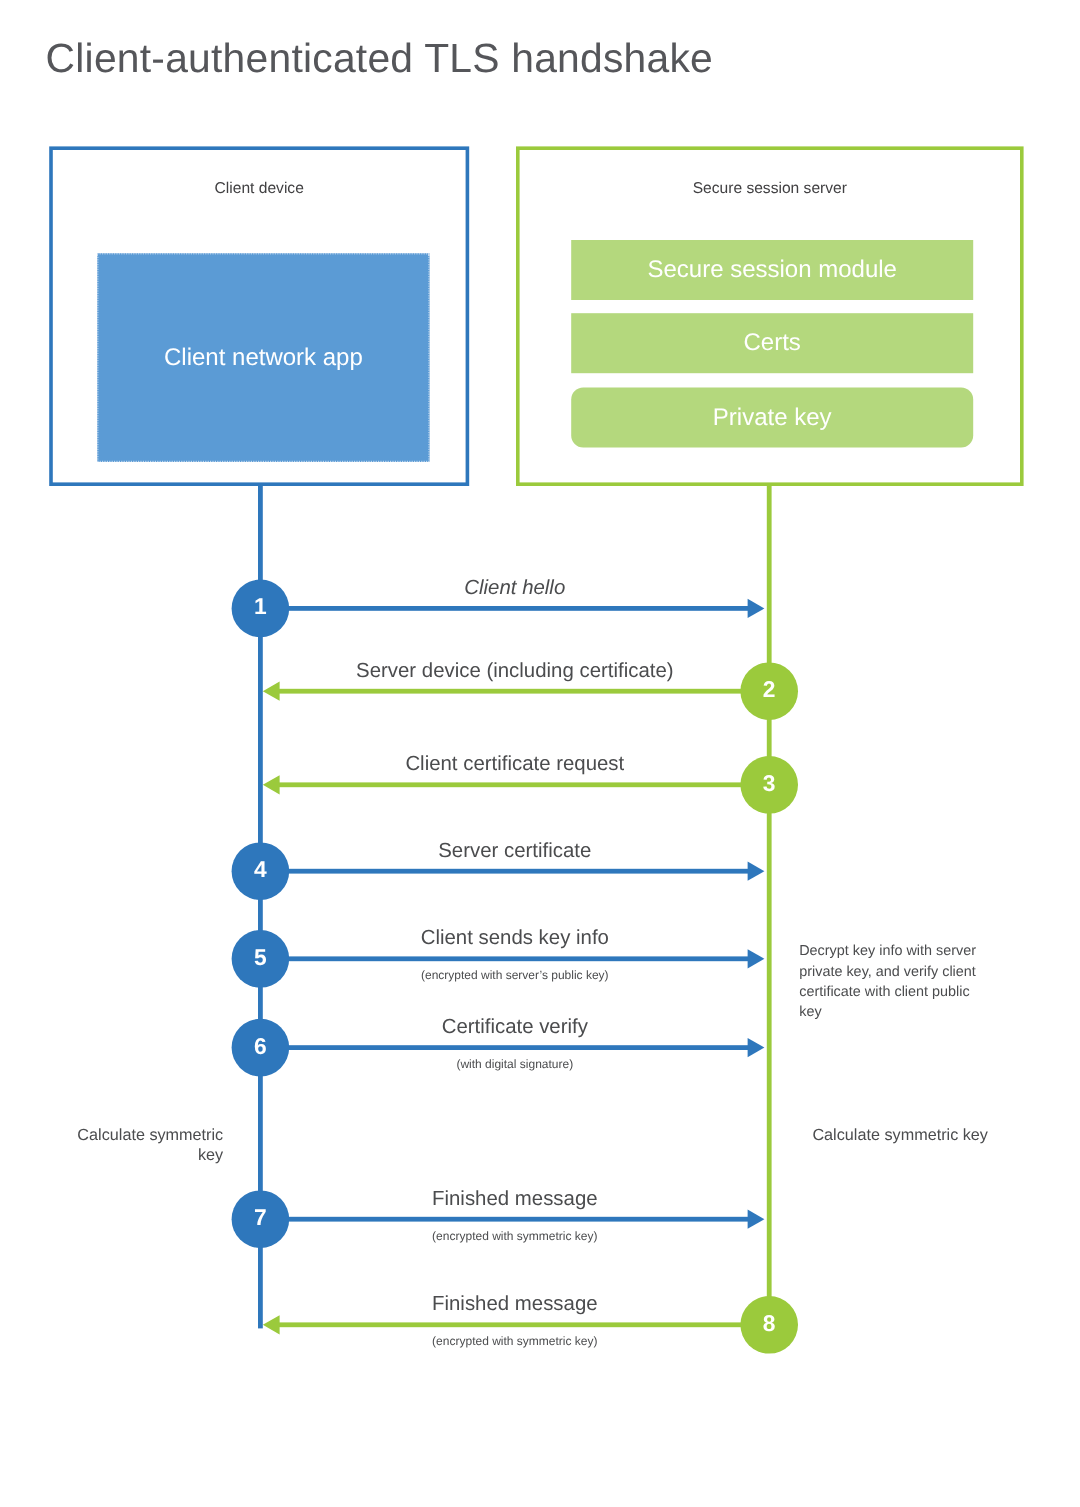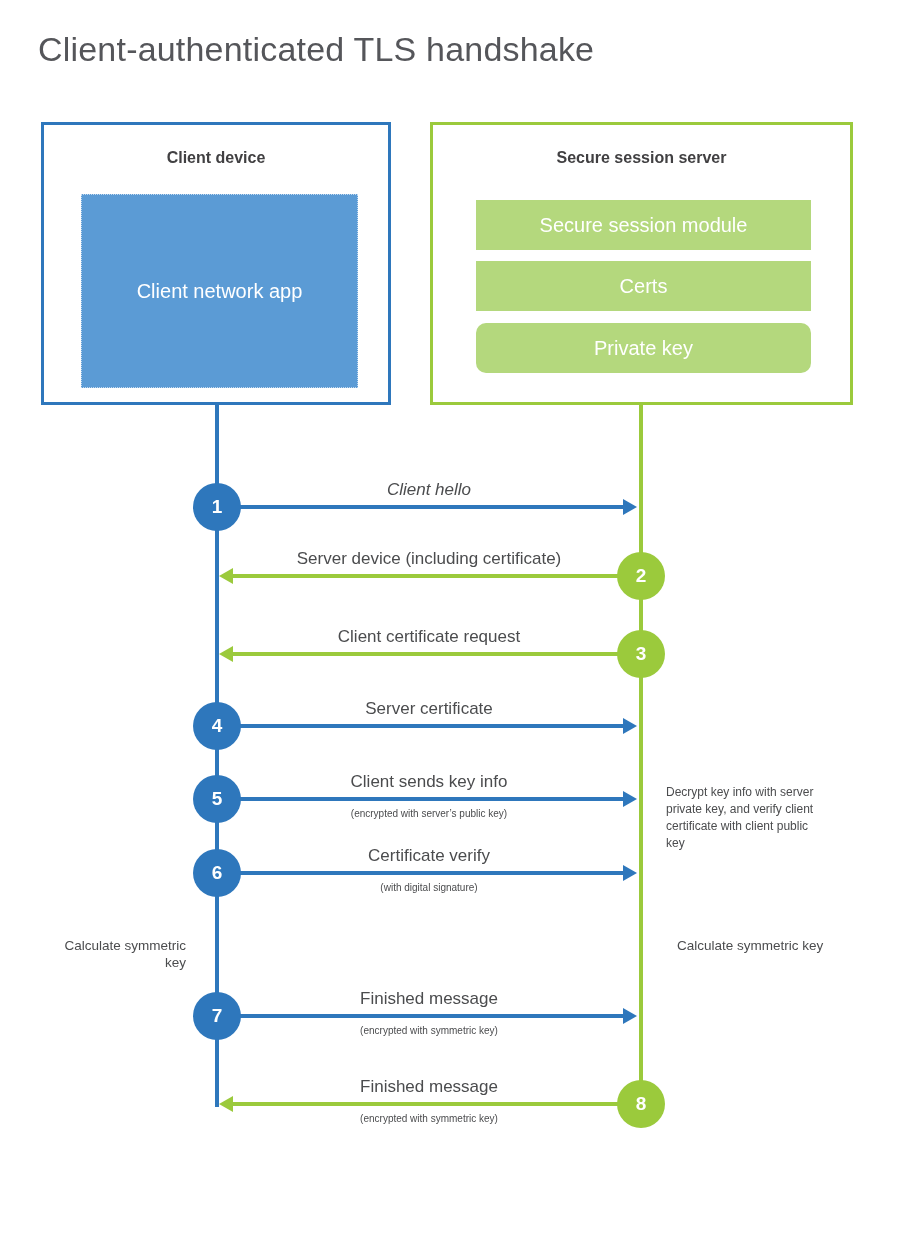--- a/index.html
+++ b/index.html
@@ -15,23 +15,23 @@
   body{font-family:"Liberation Sans","DejaVu Sans",sans-serif;color:var(--label);}
   .canvas{position:relative;width:900px;height:1256px;background:#ffffff;overflow:hidden;}
 
   .page-title{position:absolute;left:38px;top:30px;font-size:34px;font-weight:300;
     letter-spacing:.2px;color:#55565A;}
 
   
   .actor-box{position:absolute;top:122px;height:283px;background:#fff;}
   .actor-box.client{left:41px;width:350px;border:3px solid var(--blue);}
   .actor-box.server{left:430px;width:423px;border:3px solid var(--green);}
-  .actor-title{margin-top:24px;text-align:center;font-size:16px;font-weight:bold;color:var(--ink);}
+  .actor-title{margin-top:24px;text-align:center;font-size:13px;font-weight:normal;color:var(--ink);}
 
-  .app-rect{position:absolute;left:37px;top:69px;width:277px;height:194px;
+  .app-rect{position:absolute;left:37px;top:86px;width:277px;height:174px;
     background:var(--blue-fill);border:1px dotted #c3d9ef;
     display:flex;align-items:center;justify-content:center;text-align:center;
     color:#ffffff;font-size:20px;line-height:28px;padding:0 40px;}
 
   .module-bar{position:absolute;left:43px;width:335px;height:50px;background:var(--green-fill);
     display:flex;align-items:center;justify-content:center;
     color:#ffffff;font-size:20px;}
   .module-bar.m0{top:75px;}
   .module-bar.m1{top:136px;}
   .module-bar.m2{top:198px;border-radius:10px;}

